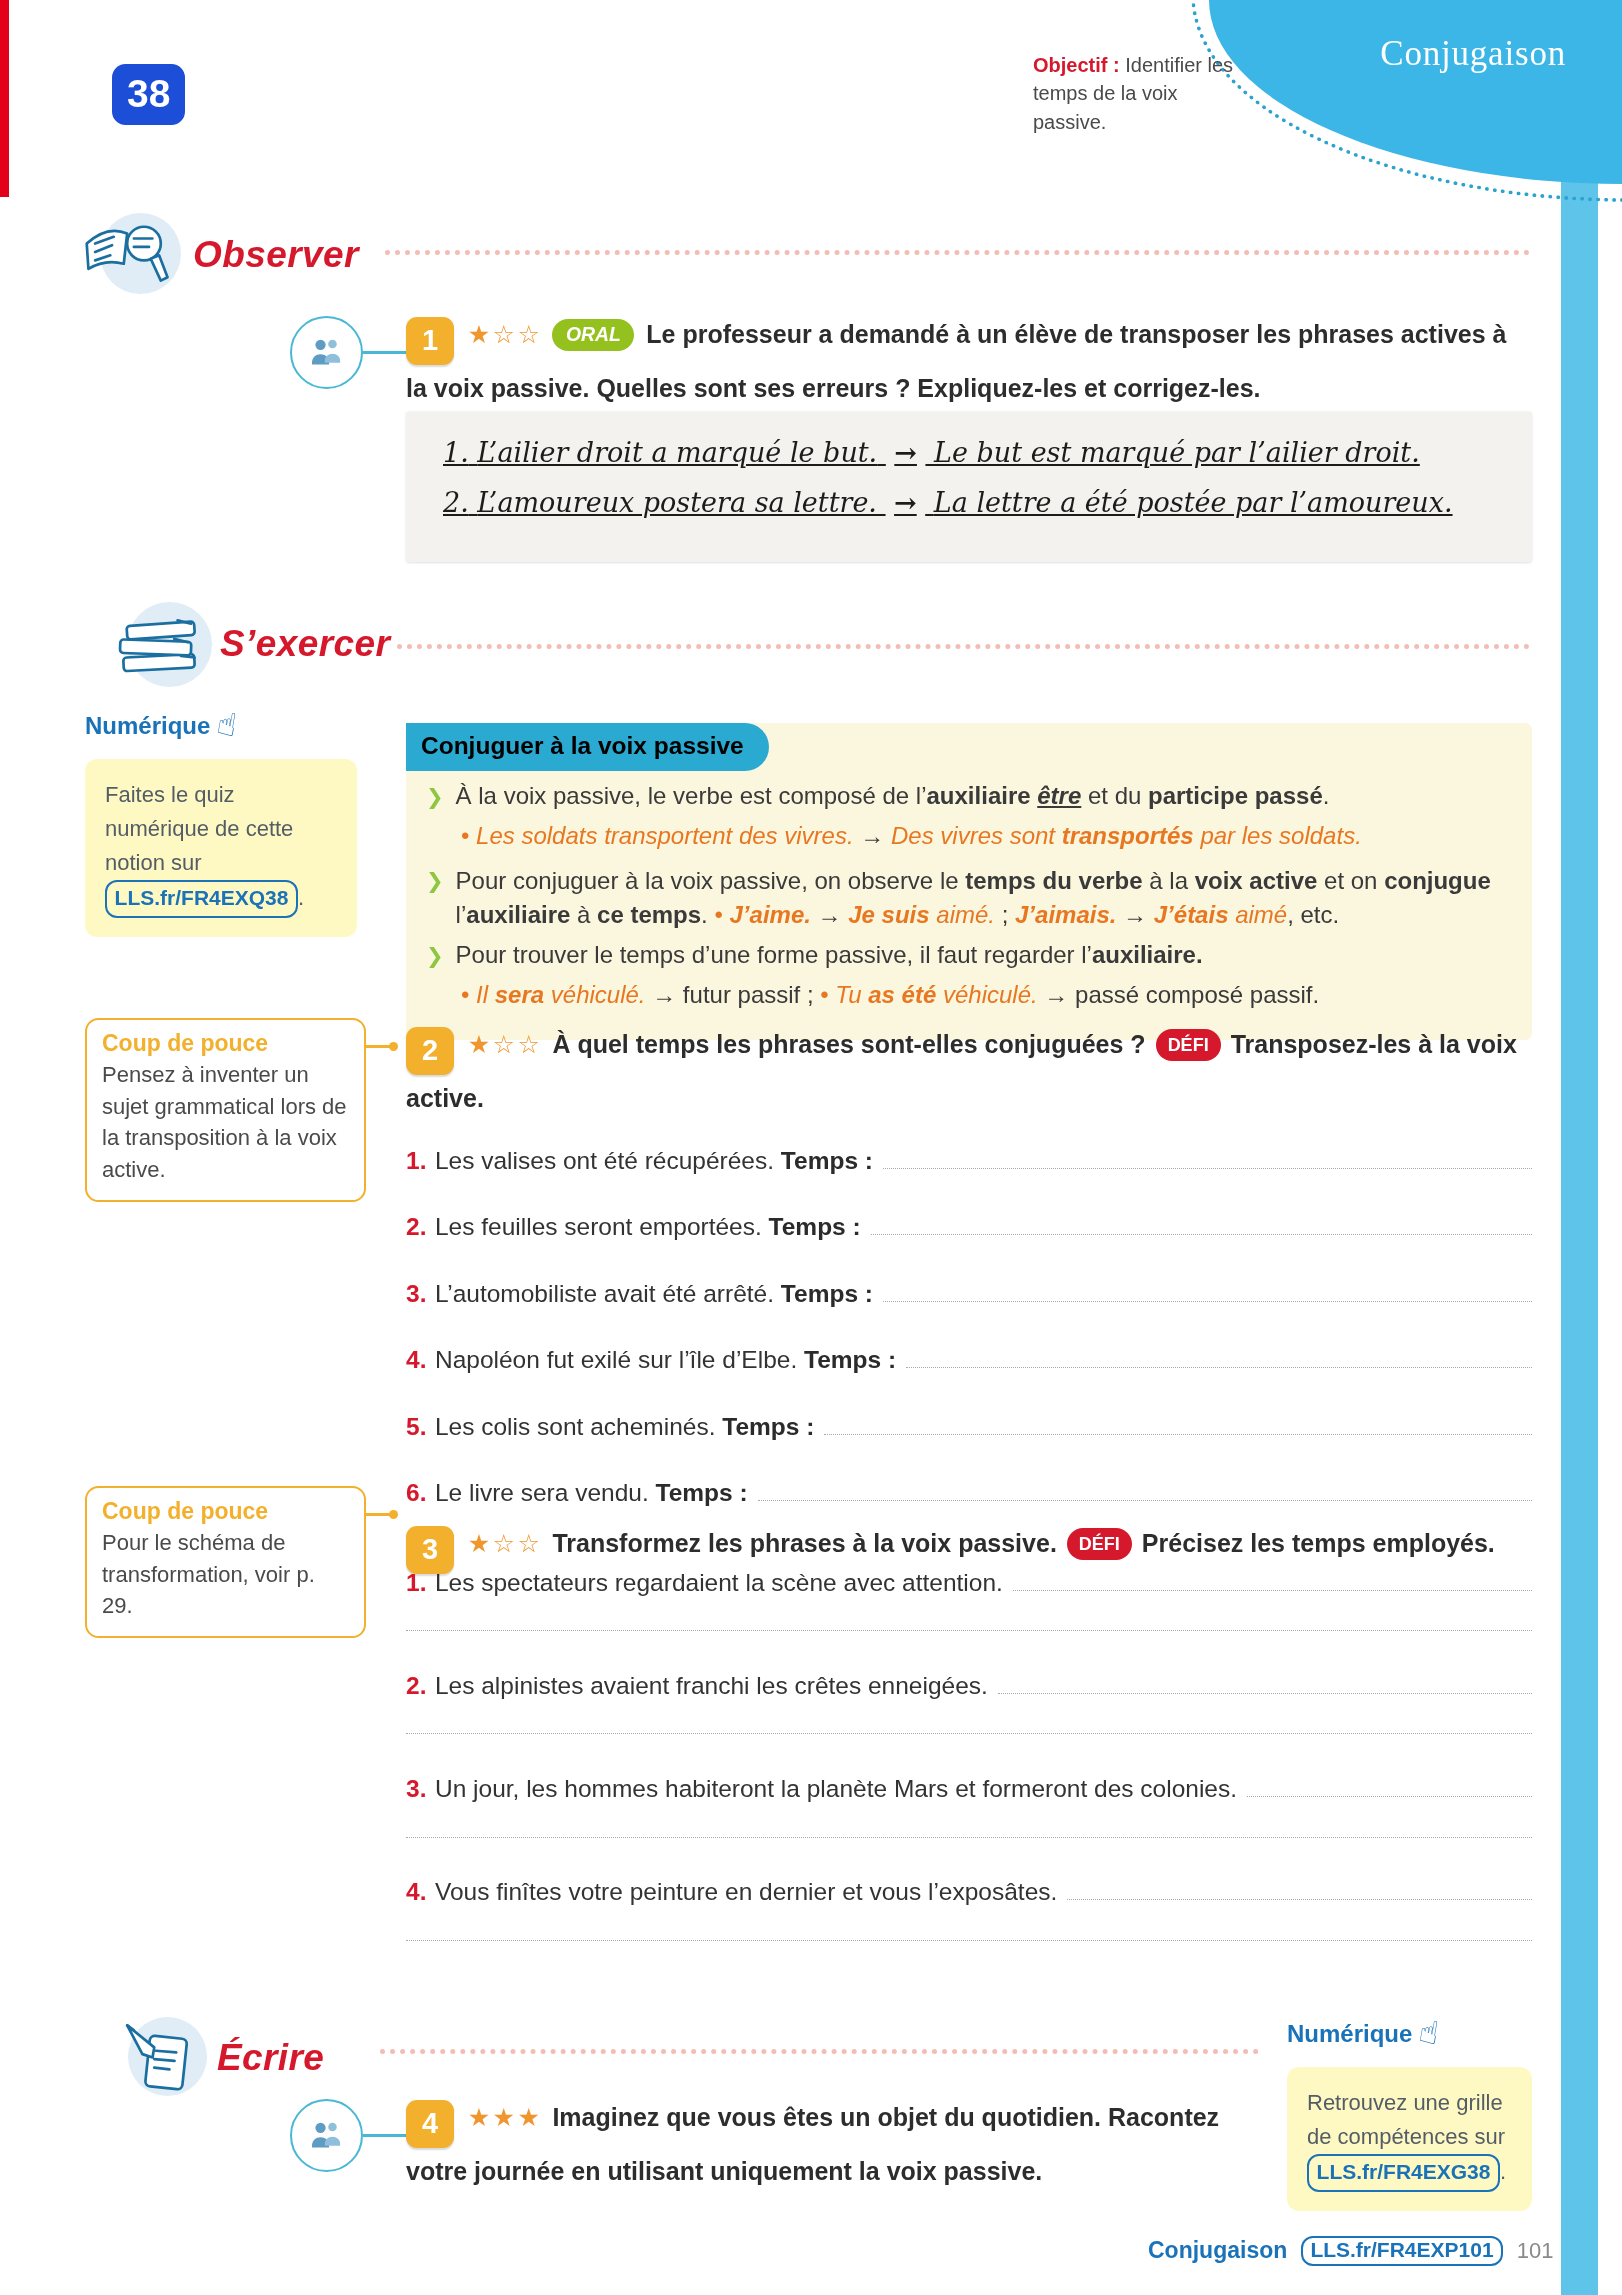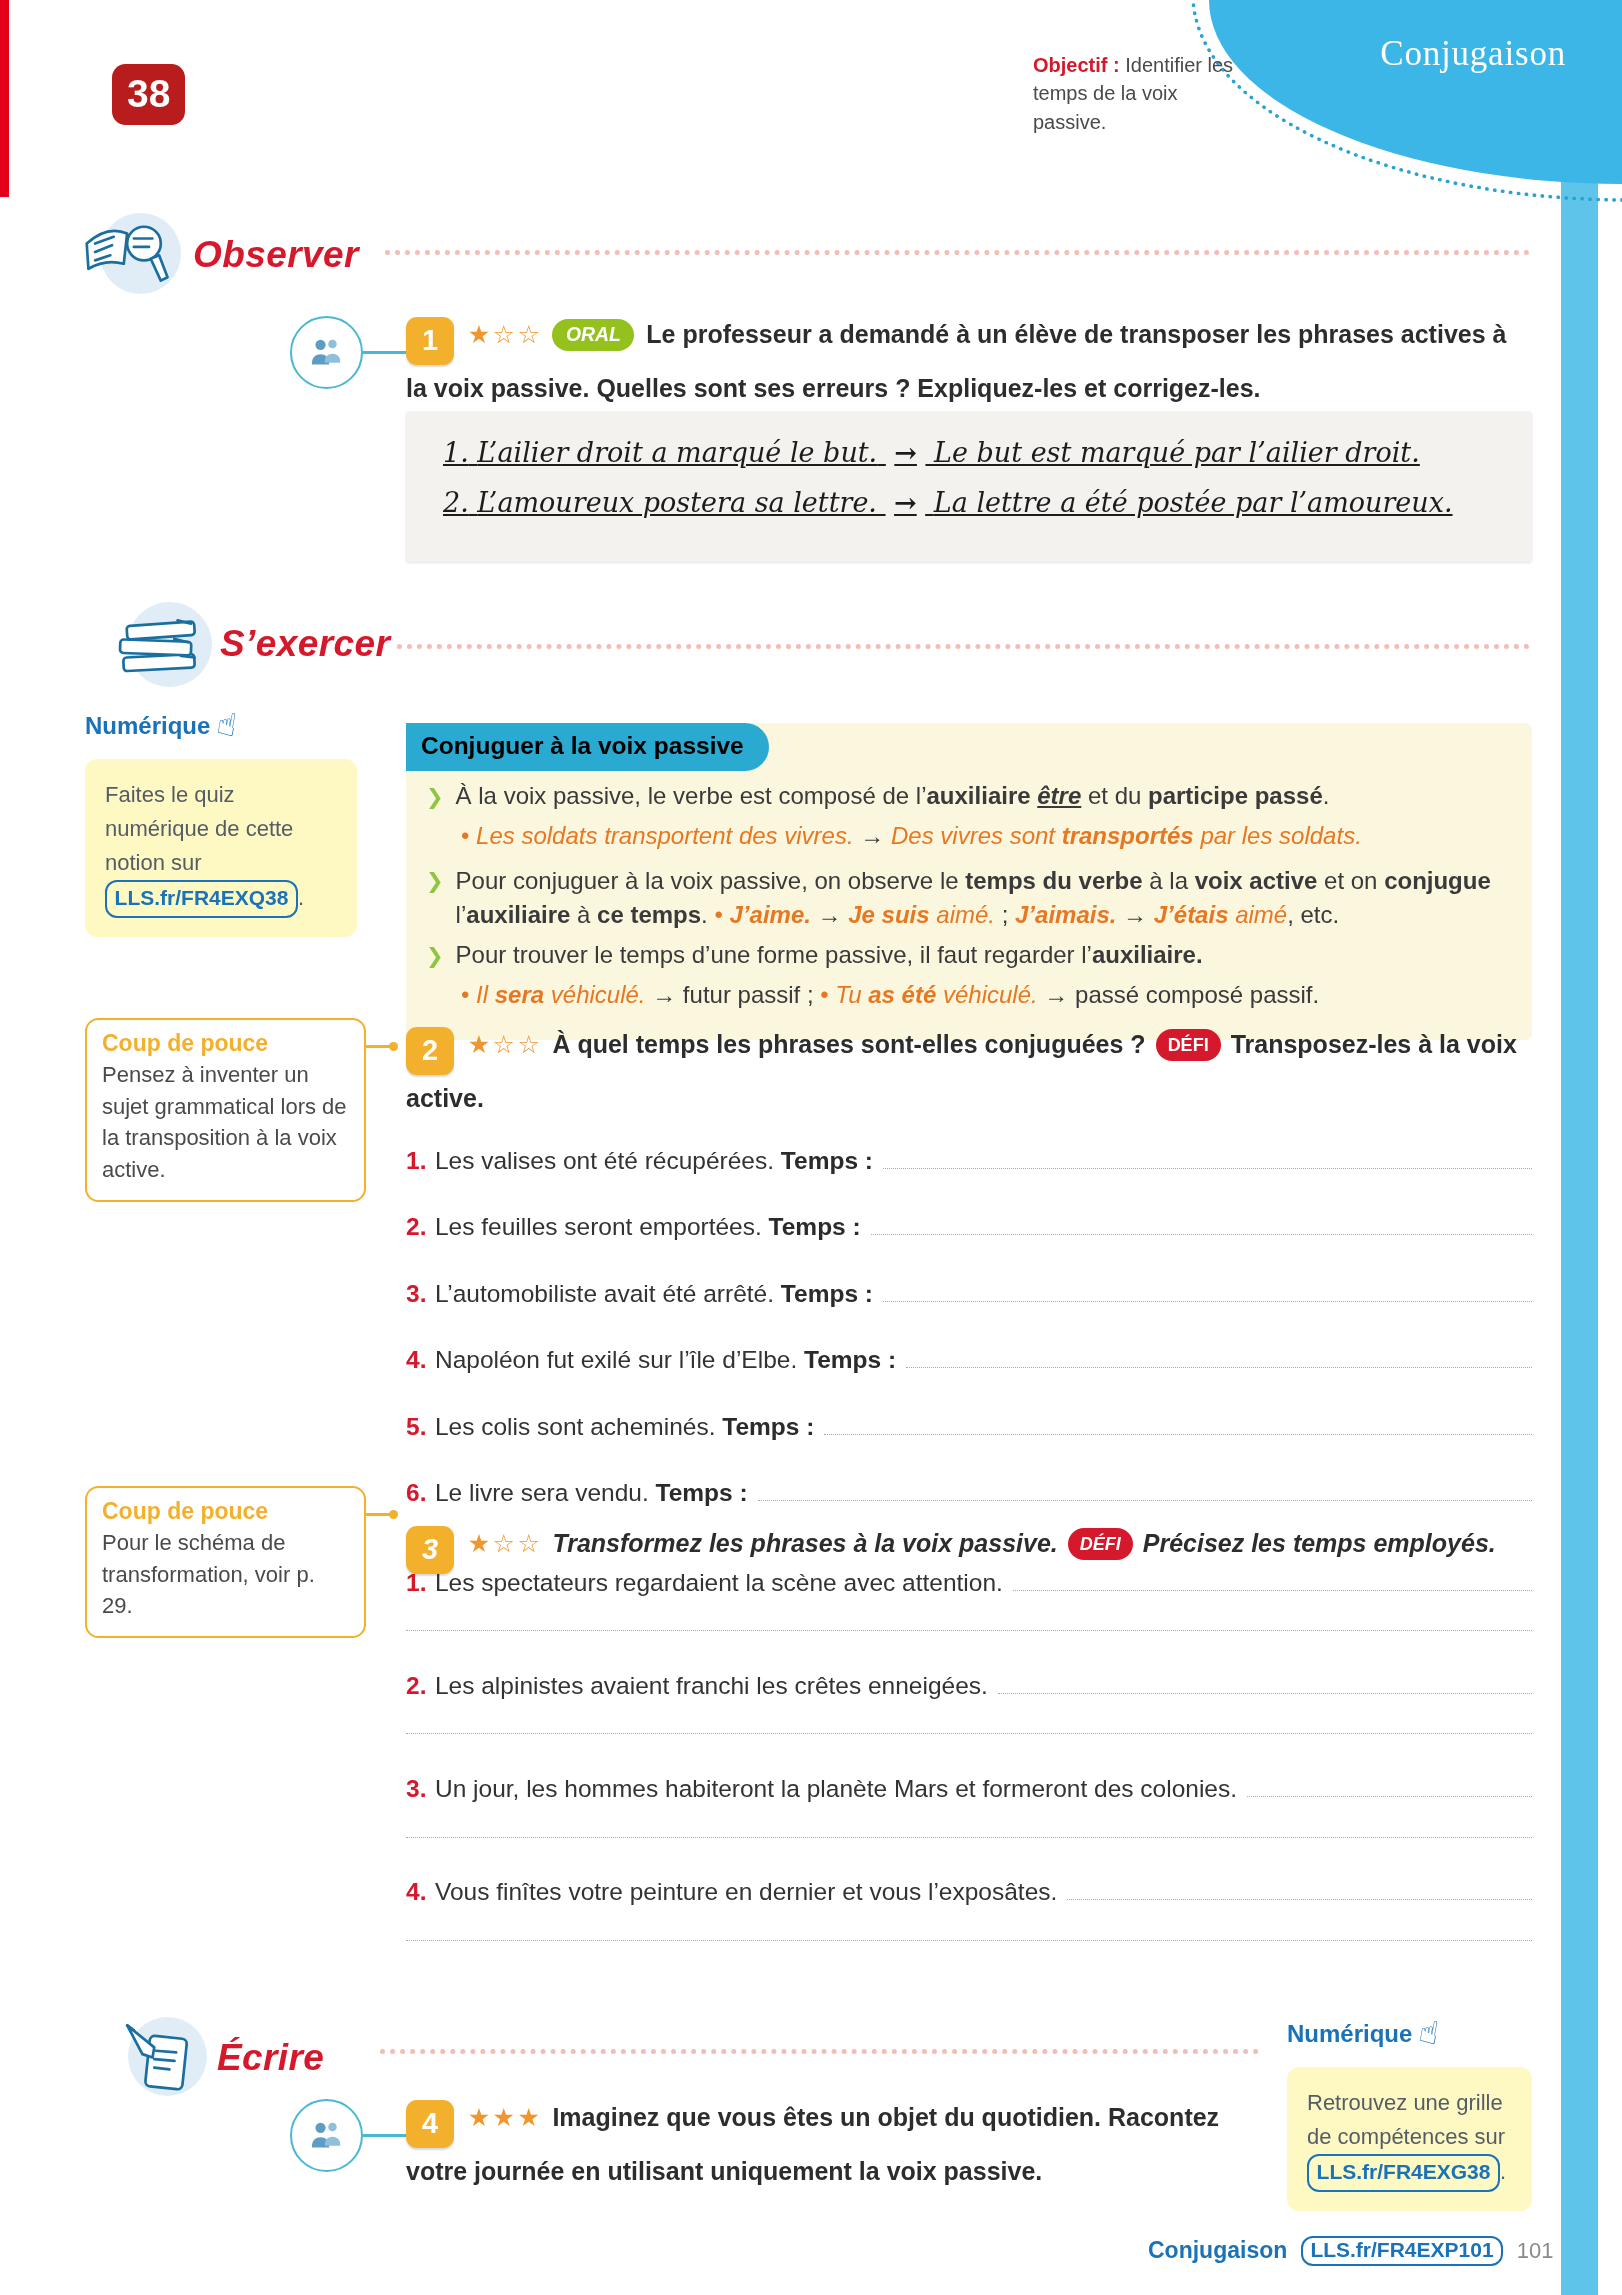--- a/index.html
+++ b/index.html
@@ -10,21 +10,21 @@
   .red-edge{position:absolute;left:0;top:0;width:8.5px;height:197px;background:#E2001A;}
   .side-band{position:absolute;right:25px;top:118px;bottom:0;width:37px;background:#5FC4EA;}
   .corner-dots{position:absolute;top:-5px;right:-5px;width:433px;height:203px;
                border-bottom-left-radius:100% 100%;border-left:4.2px dotted #2AA3CF;border-bottom:4.2px dotted #2AA3CF;}
   .corner-curve{position:absolute;top:0;right:0;width:414px;height:184px;background:#3BB6E6;
                 border-bottom-left-radius:100% 100%;}
   .corner-label{position:absolute;top:34px;right:57px;color:#ffffff;font-family:"Liberation Serif",serif;
                 font-size:35px;letter-spacing:0.8px;}
 
   
-  .lesson-badge{position:absolute;left:112px;top:64px;background:#b91c1c;color:#fff;font-weight:700;
+  .lesson-badge{position:absolute;left:112px;top:64px;background:#1d4ed8;color:#fff;font-weight:700;
                 font-size:39px;line-height:1;padding:10px 15px 12px;border-radius:13.5px;}
   .page-title{position:absolute;left:201px;top:51px;font-family:"Liberation Serif",serif;font-weight:700;
               color:#1A6FA0;font-size:53px;white-space:nowrap;}
   .objectif{position:absolute;left:1033px;top:51px;width:203px;font-size:20px;line-height:1.42;color:#4a4a4a;}
   .objectif b{color:#D6182C;}
 
   
   .halo{position:absolute;border-radius:50%;background:#E0EDF7;}
   .sec-head{position:absolute;display:flex;align-items:center;gap:12px;}
   .sec-label{color:#D6182C;font-weight:700;font-style:italic;font-size:37px;letter-spacing:0.4px;}
@@ -246,21 +246,21 @@
       <span class="dotline"></span>
     </div>
   </div>
 
   <div class="cdp" style="left:85px;top:1486px;">
     <div class="cdp-title">Coup de pouce</div>
     <div class="cdp-text">Pour le schéma de transformation, voir p. 29.</div>
   </div>
   <div class="connector-y" style="left:366px;top:1513px;width:29px;"></div>
 
-  <div class="exblock" style="left:406px;top:1520px;width:1149px;font-style:italic;">
+  <div class="exblock" style="left:406px;top:1520px;width:1149px;">
     <p class="instr"><span class="exnum">3</span><span class="stars">★☆☆</span><span>Transformez les phrases à la voix passive.</span><span class="pill defi">DÉFI</span><span>Précisez les temps employés.</span></p>
   </div>
   <div class="exblock" style="left:406px;top:1565px;width:1126px;">
     <div>
       <div class="q-row">
         <span class="inum">1.</span>
         <span>Les spectateurs regardaient la scène avec attention.</span>
         <span class="dotline"></span>
       </div>
       <div class="full-line"></div>

